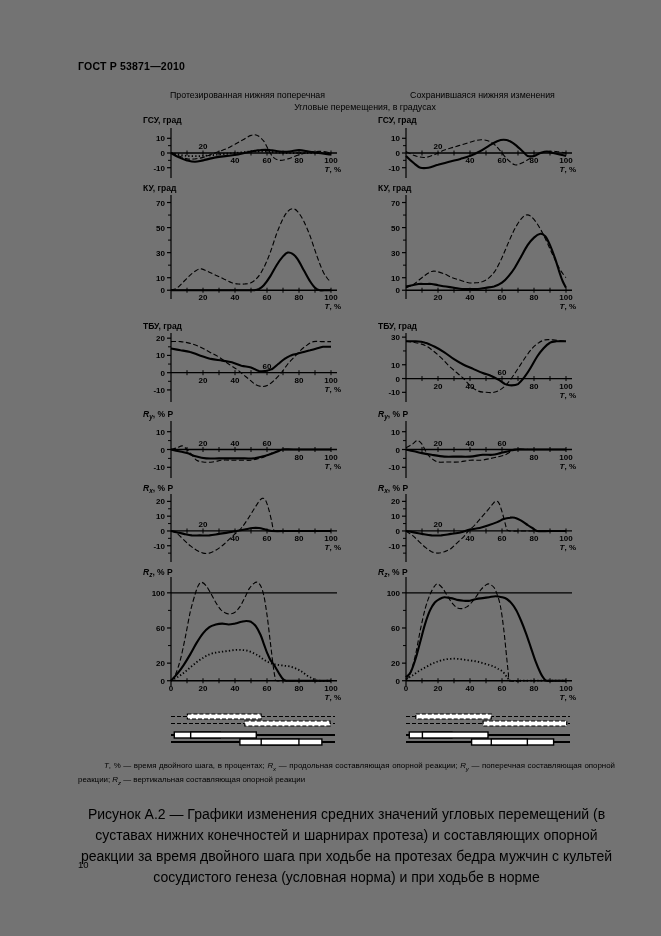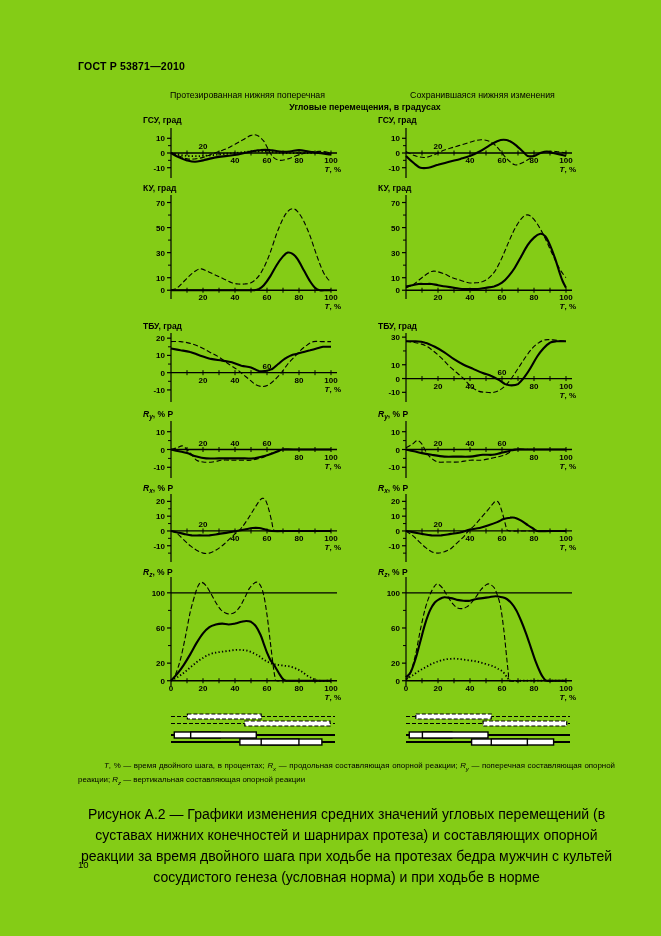--- a/index.html
+++ b/index.html
@@ -1,25 +1,25 @@
 <!DOCTYPE html>
 <html><head>
 <meta charset="utf-8">
 <style>
   html,body{margin:0;padding:0;background:#e8e8e8;}
   .page{
-    width:661px;height:936px;background:#84cc16;position:relative;
+    width:661px;height:936px;background:#737373;position:relative;
     font-family:"Liberation Sans",sans-serif;color:#000;
     box-sizing:border-box;padding:60px 40px 0 78px;overflow:hidden;
   }
   .doc-header{font-weight:bold;font-size:10.5px;letter-spacing:.2px;}
   .figure{margin-top:18px;margin-left:57px;width:460px;}
   .col-headers{display:grid;grid-template-columns:225px 225px;column-gap:10px;
     font-size:8.8px;text-align:center;margin-bottom:2px;}
-  .sec-title{text-align:center;font-size:8.8px;margin:1px 0 2px 0;width:460px;font-weight:bold;}
+  .sec-title{text-align:center;font-size:8.8px;margin:1px 0 2px 0;width:460px;}
   .chart-grid{display:grid;grid-template-columns:225px 225px;column-gap:10px;}
   svg{display:block;}
   svg text{font-family:"Liberation Sans",sans-serif;fill:#000;}
   .tick{font-size:8px;font-weight:700;}
   .ctitle{font-size:8.5px;font-weight:700;}
   .legend{font-size:7.9px;line-height:1.5;margin-top:10px;width:537px;text-align:justify;}
   .legend p{margin:0;text-indent:26px;}
   .legend sub{font-size:6px;font-style:italic;}
   .caption{font-size:14px;line-height:1.5;margin-top:17px;width:537px;text-align:center;}
   .page-number{position:absolute;left:78px;bottom:66px;font-size:9.5px;}

